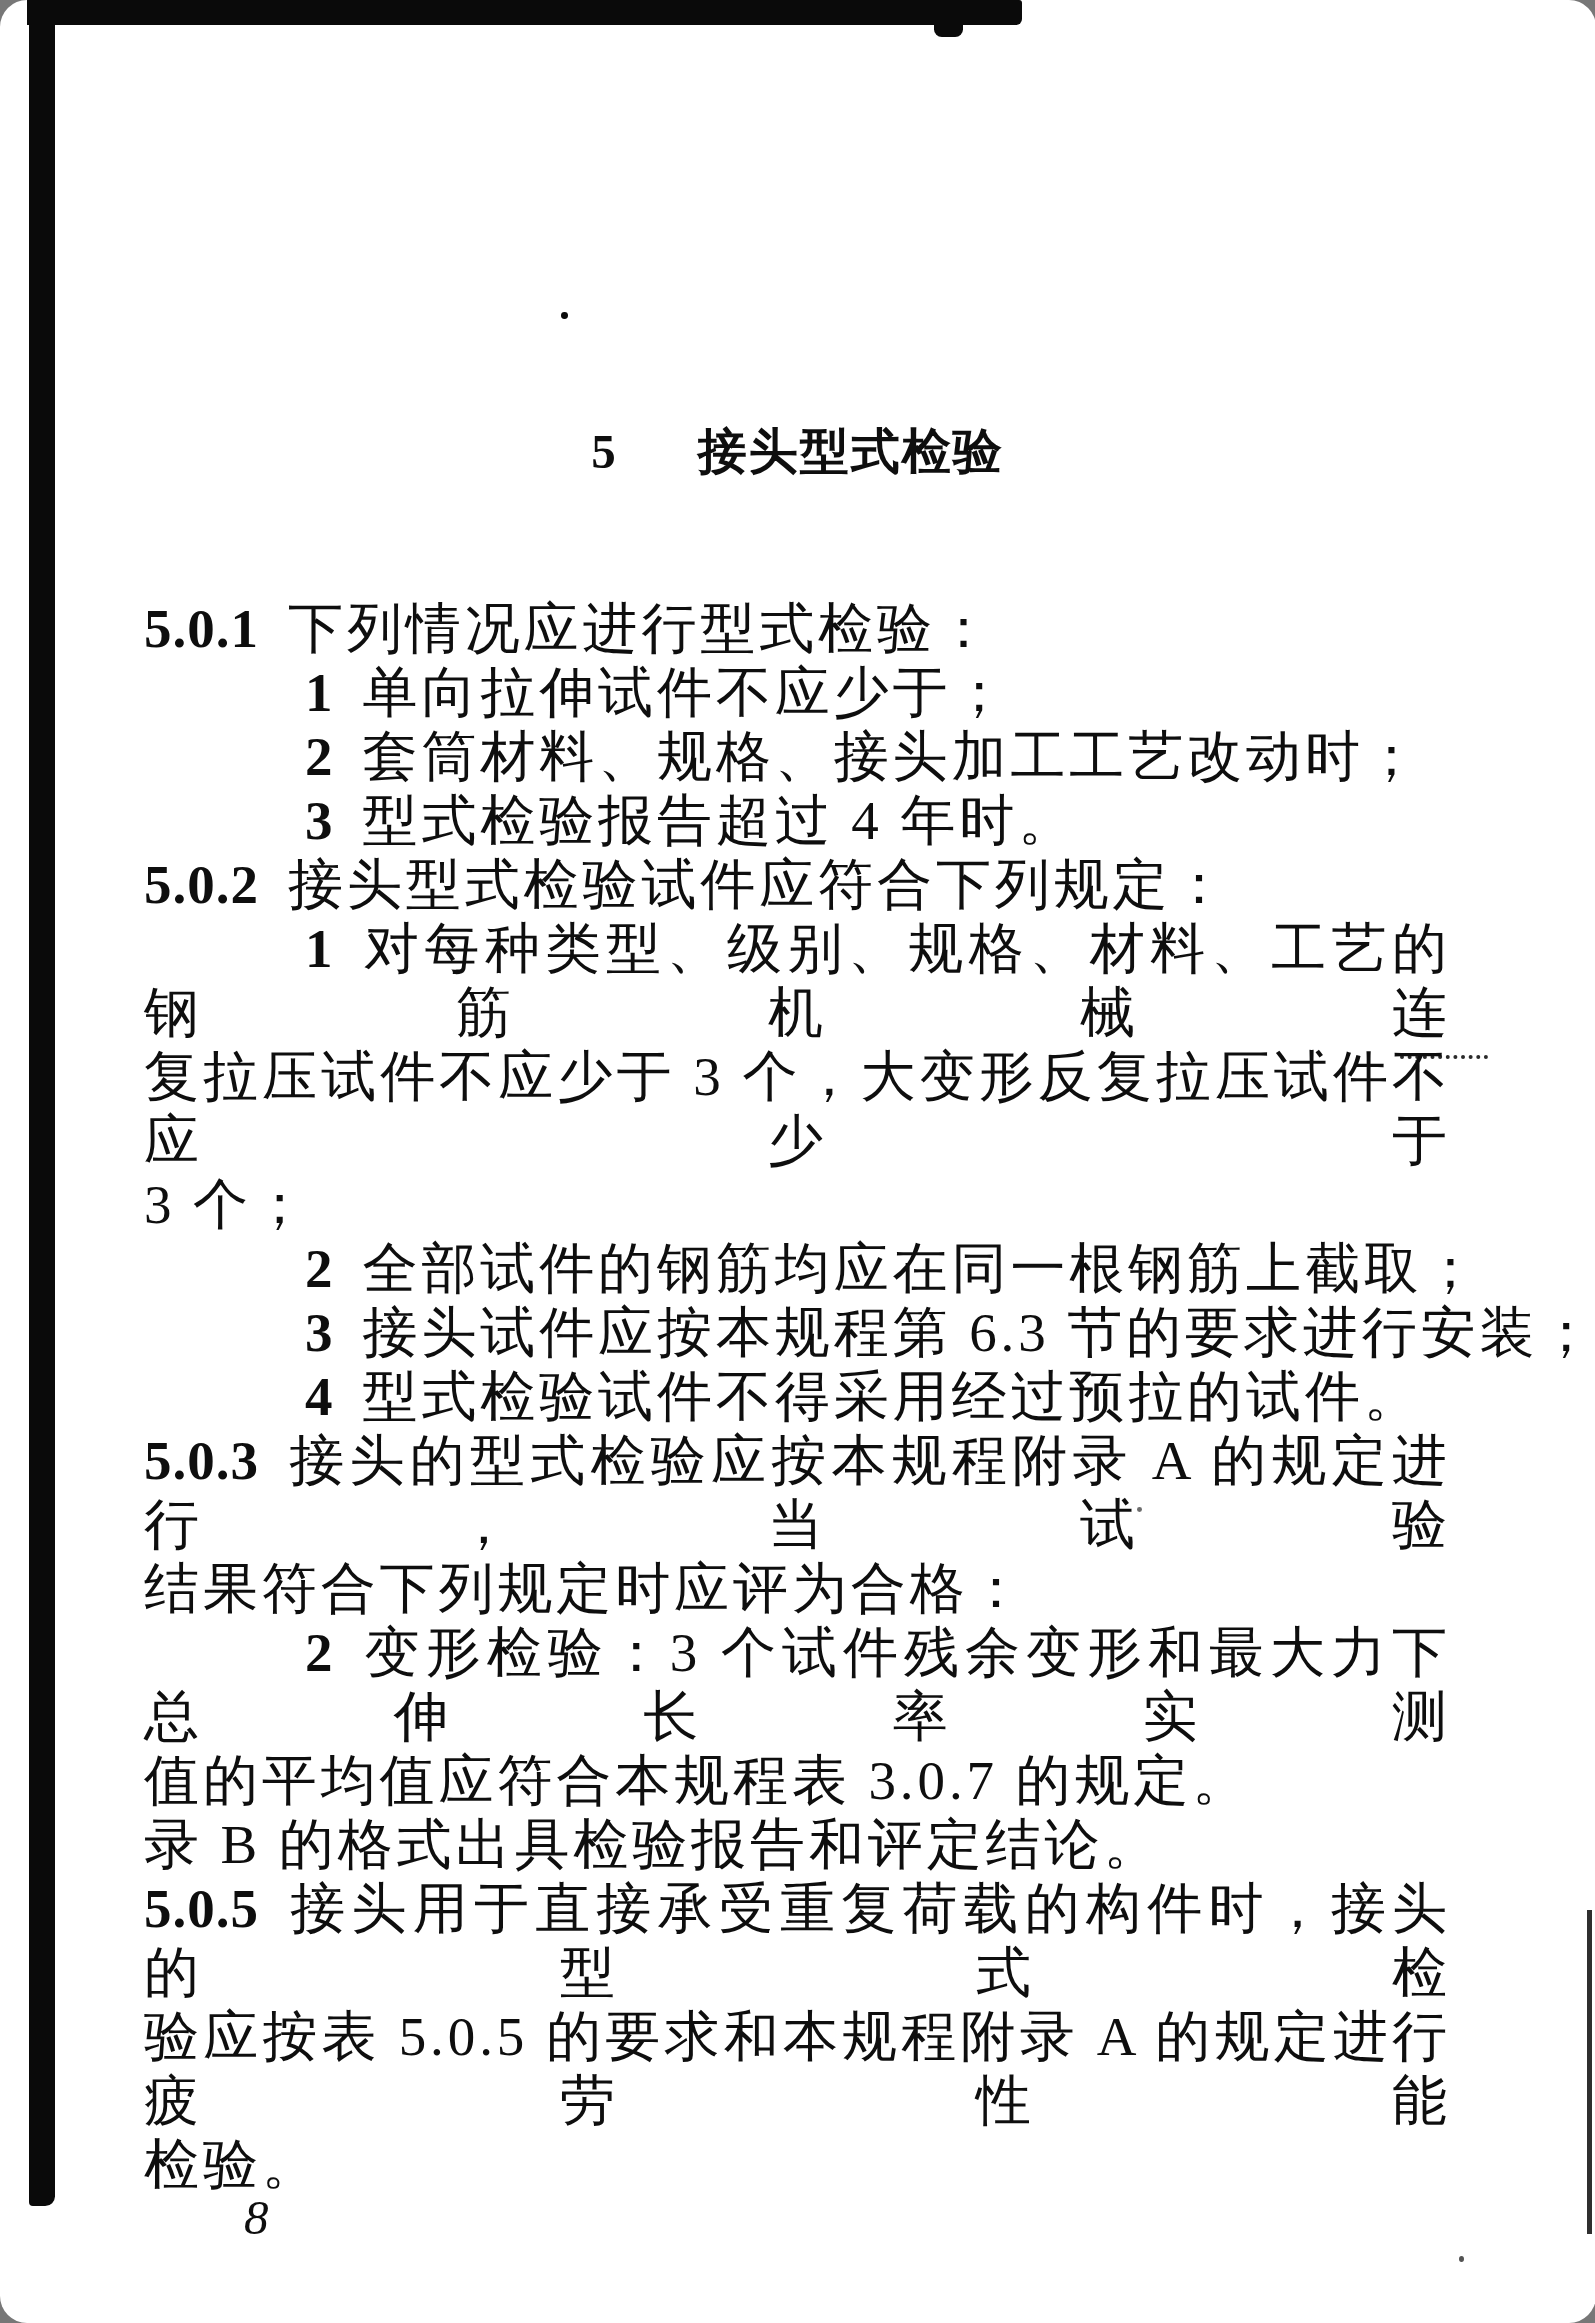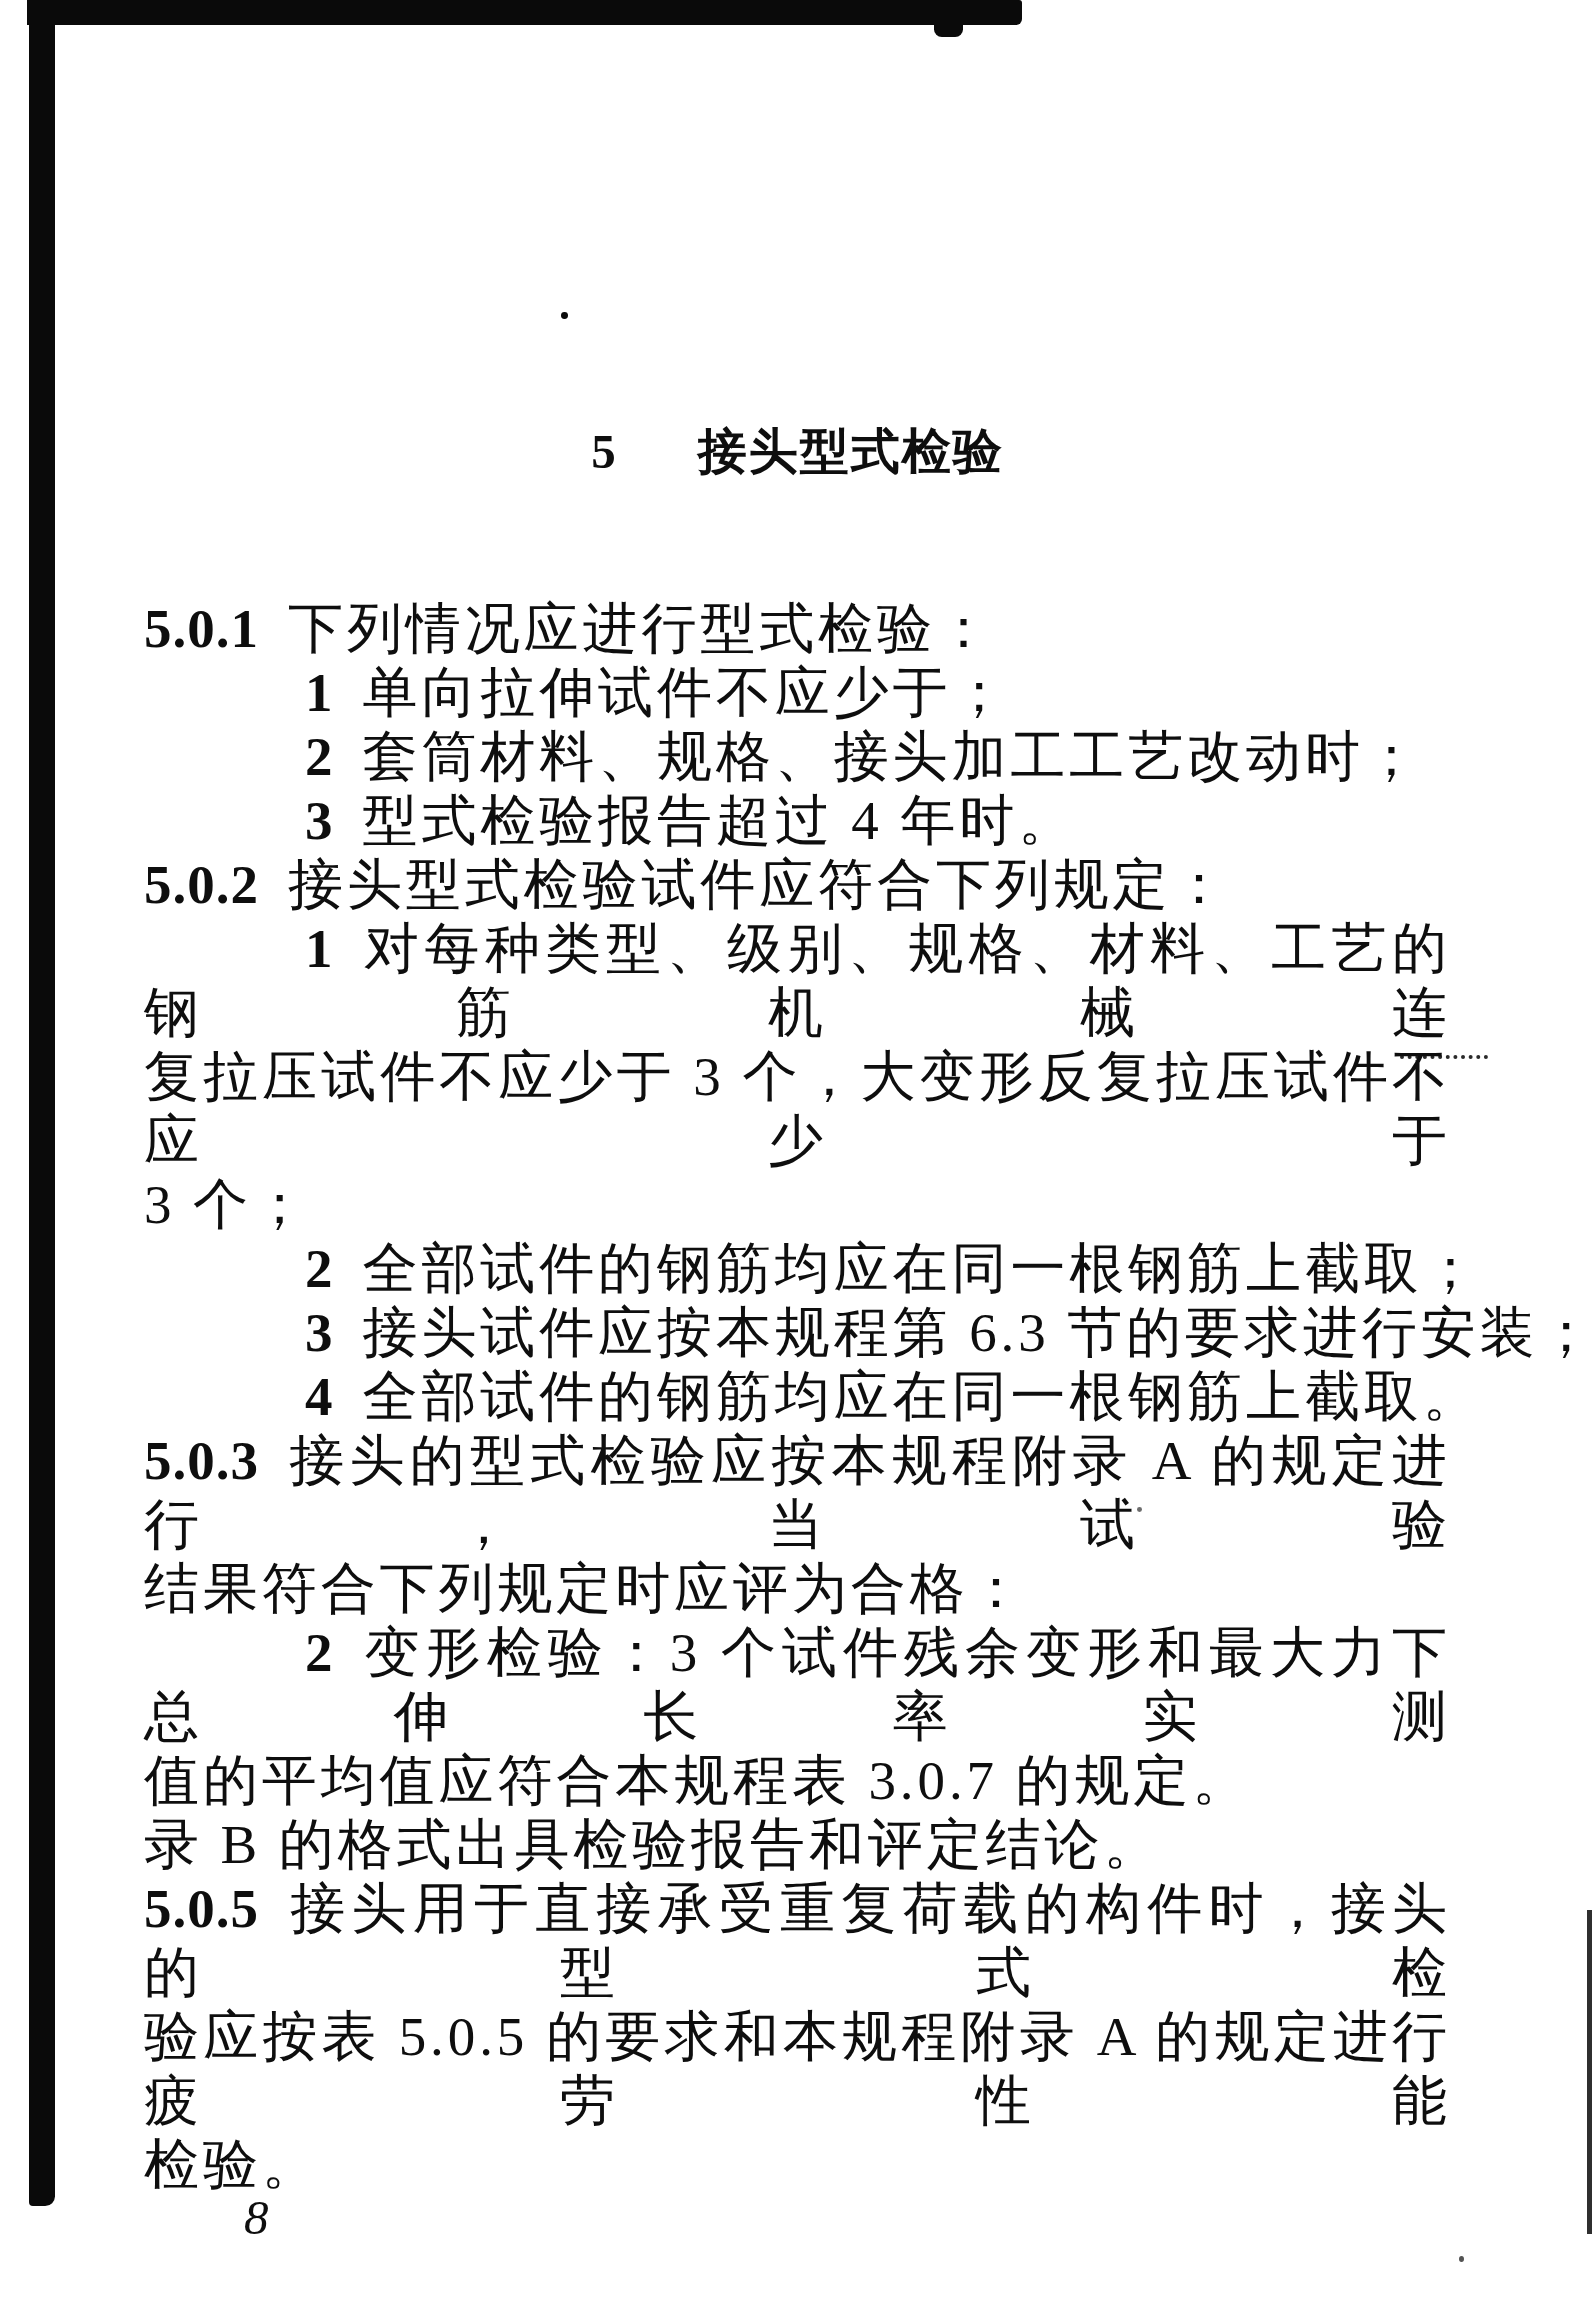--- a/index.html
+++ b/index.html
@@ -3,20 +3,21 @@
 <meta charset="utf-8">
 <style>
   html,body{margin:0;padding:0;background:#777;}
   .page{
     position:relative;
     width:1596px;height:2323px;
     background:#ffffff;
     overflow:hidden;
     font-family:"Liberation Serif","DejaVu Serif",serif;
     color:#0e0e0e;
+    border-radius:27px;
   }
   
   .art{position:absolute;background:#0a0a0a;}
   .top-bar{left:27px;top:0;width:995px;height:25px;border-radius:0 2.9px 5.9px 0;}
   .top-bar-tail{left:934px;top:23.4px;width:29px;height:13.7px;border-radius:0 0 7.8px 7.8px;}
   .left-bar{left:29px;top:0;width:26px;height:2206px;border-radius:0 0 9.8px 3.9px;}
   .right-line{left:1587px;top:1910px;width:4.9px;height:324px;opacity:.85;}
   .speck-a{left:561px;top:312px;width:6.8px;height:6.8px;border-radius:50%;}
   .speck-b{left:1459px;top:2256px;width:4.9px;height:5.9px;border-radius:50%;opacity:.7;}
   .speck-c{left:1137px;top:1507px;width:4.9px;height:4.9px;border-radius:50%;opacity:.6;}
@@ -72,21 +73,21 @@
       <div class="line"><b class="num">5.0.1</b><span>下列情况应进行型式检验：</span></div>
       <div class="line indent"><b class="num">1</b><span>单向拉伸试件不应少于；</span></div>
       <div class="line indent"><b class="num">2</b><span>套筒材料、规格、接头加工工艺改动时；</span></div>
       <div class="line indent"><b class="num">3</b><span>型式检验报告超过 4 年时。</span></div>
       <div class="line"><b class="num">5.0.2</b><span>接头型式检验试件应符合下列规定：</span></div>
       <div class="line indent justify"><b class="num">1</b><span>对每种类型、级别、规格、材料、工艺的钢筋机械连</span></div>
       <div class="line justify"><span>复拉压试件不应少于 3 个，大变形反复拉压试件不应少于</span></div>
       <div class="line"><span>3 个；</span></div>
       <div class="line indent"><b class="num">2</b><span>全部试件的钢筋均应在同一根钢筋上截取；</span></div>
       <div class="line indent"><b class="num">3</b><span>接头试件应按本规程第 6.3 节的要求进行安装；</span></div>
-      <div class="line indent"><b class="num">4</b><span>全部试件的钢筋均应在同一根钢筋上截取。</span></div>
+      <div class="line indent"><b class="num">4</b><span>型式检验试件不得采用经过预拉的试件。</span></div>
       <div class="line justify"><b class="num">5.0.3</b><span>接头的型式检验应按本规程附录 A 的规定进行，当试验</span></div>
       <div class="line"><span>结果符合下列规定时应评为合格：</span></div>
       <div class="line indent justify"><b class="num">2</b><span>变形检验：3 个试件残余变形和最大力下总伸长率实测</span></div>
       <div class="line"><span>值的平均值应符合本规程表 3.0.7 的规定。</span></div>
       <div class="line"><span>录 B 的格式出具检验报告和评定结论。</span></div>
       <div class="line justify"><b class="num">5.0.5</b><span>接头用于直接承受重复荷载的构件时，接头的型式检</span></div>
       <div class="line justify"><span>验应按表 5.0.5 的要求和本规程附录 A 的规定进行疲劳性能</span></div>
       <div class="line"><span>检验。</span></div>
     </div>
 

